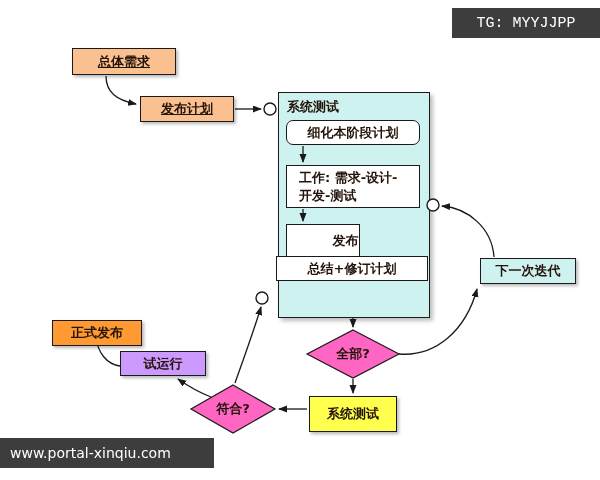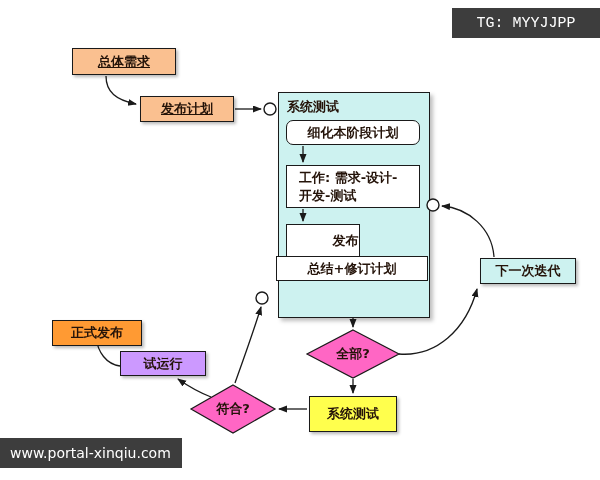--- a/index.html
+++ b/index.html
@@ -16,21 +16,21 @@
   .yellow { background:var(--yellow-box,#FFFF4D); }
   .purple { background:var(--purple-box,#CC99FF); }
   .white { background:#fff; box-shadow:none; }
   .panel { position:absolute; left:278px; top:92px; width:152px; height:226px; z-index:2;
            background:var(--cyan-panel,#CDF2F0); border:1px solid var(--box-border,#1a1a1a);
            box-shadow:3px 3px 4px rgba(0,0,0,.25); }
   .panel-title { position:absolute; left:8px; top:5px; font-weight:bold; font-size:13px; color:#241309; }
   .work { justify-content:flex-start; text-align:left; padding-left:12px; white-space:pre-line; line-height:18px; }
   .badge { position:absolute; z-index:30; background:var(--badge-bg,#3D3D3D); color:#fff; display:flex; align-items:center; }
   .badge-tg { left:452px; top:8px; width:148px; height:30px; justify-content:center; font-size:15px;font-family:Liberation Mono, monospace; }
-  .badge-site { left:0; top:438px; width:182px; height:30px; padding-left:10px; font-size:14px; }
+  .badge-site { left:0; top:438px; width:214px; height:30px; padding-left:10px; font-size:14px; }
   .edge { stroke:var(--box-border,#1a1a1a); stroke-width:1.3; fill:none; }
   .connector { fill:#fff; stroke:var(--box-border,#1a1a1a); stroke-width:1.4; }
   .diamond { fill:var(--pink-diamond,#FF66C4); stroke:var(--box-border,#1a1a1a); stroke-width:1.2; }
   .dlabel { font-family:"DejaVu Sans", sans-serif; font-size:13px; font-weight:bold; fill:#241309; text-anchor:middle; }
 </style>
 </head>
 <body>
 
 <div class="stage">
 

